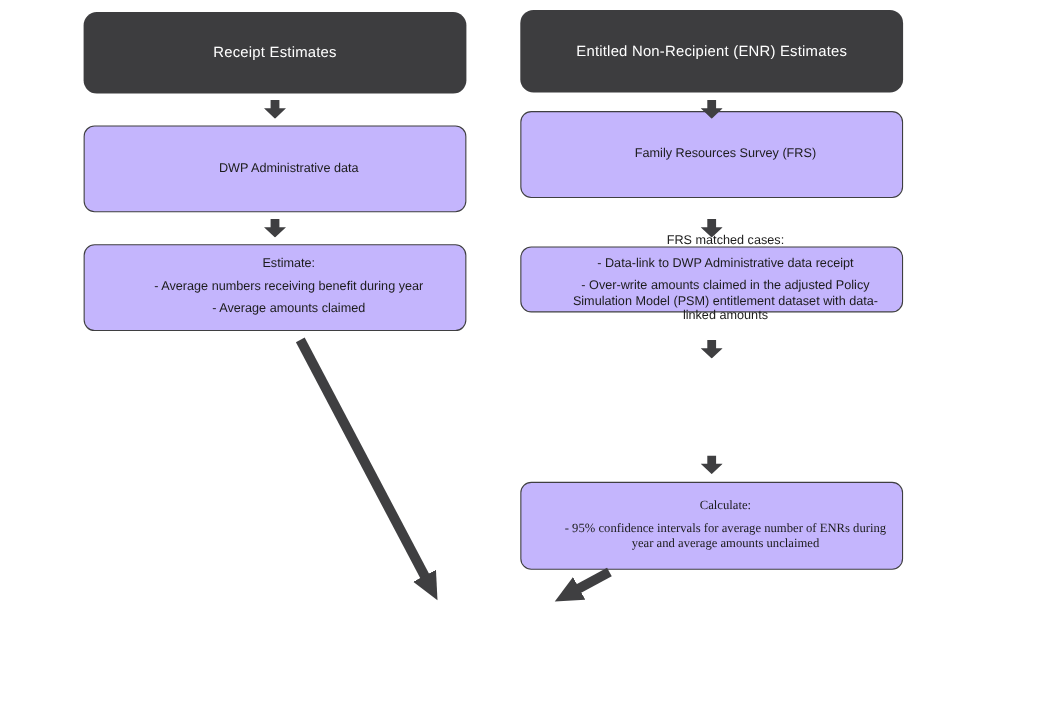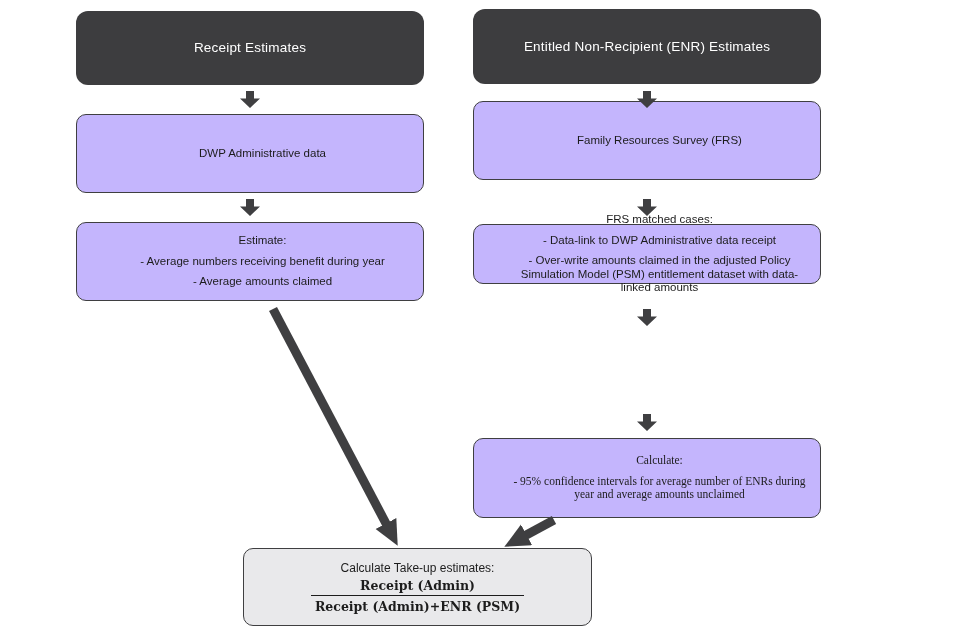--- a/index.html
+++ b/index.html
@@ -104,27 +104,20 @@
     <div class="line">- Data-link to DWP Administrative data receipt</div>
     <div class="line">- Over-write amounts claimed in the adjusted Policy Simulation Model (PSM) entitlement dataset with data-linked amounts</div>
   </div>
 
 
   <div class="box box-gray col-right r-box5">
     <div class="line">Calculate:</div>
     <div class="line">- 95% confidence intervals for average number of ENRs during year and average amounts unclaimed</div>
   </div>
 
-  <div class="box box-light b-box">
-    <div class="b-title">Calculate Take-up estimates:</div>
-    <div class="frac">
-      <div class="num">Receipt (Admin)</div>
-      <div class="den">Receipt (Admin)+ENR (PSM)</div>
-    </div>
-  </div>
 
   <div class="down-arrow" style="left:240px; top:91px;">
     <svg width="20" height="17" viewBox="0 0 20 17">
         <path d="M6 0 H14 V7.5 H20 L10 17 L0 7.5 H6 Z" fill="#3f3f41"></path>
       </svg>
   </div>
   <div class="down-arrow" style="left:240px; top:199px;">
     <svg width="20" height="17" viewBox="0 0 20 17">
         <path d="M6 0 H14 V7.5 H20 L10 17 L0 7.5 H6 Z" fill="#3f3f41"></path>
       </svg>

